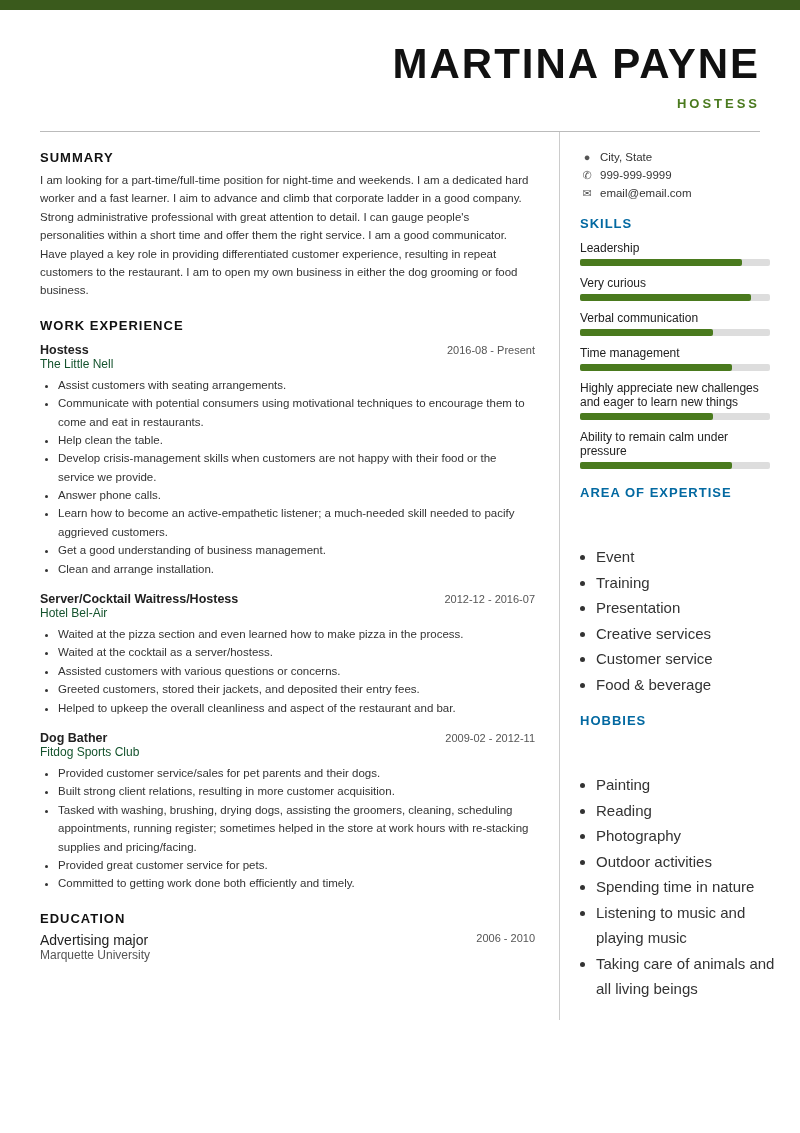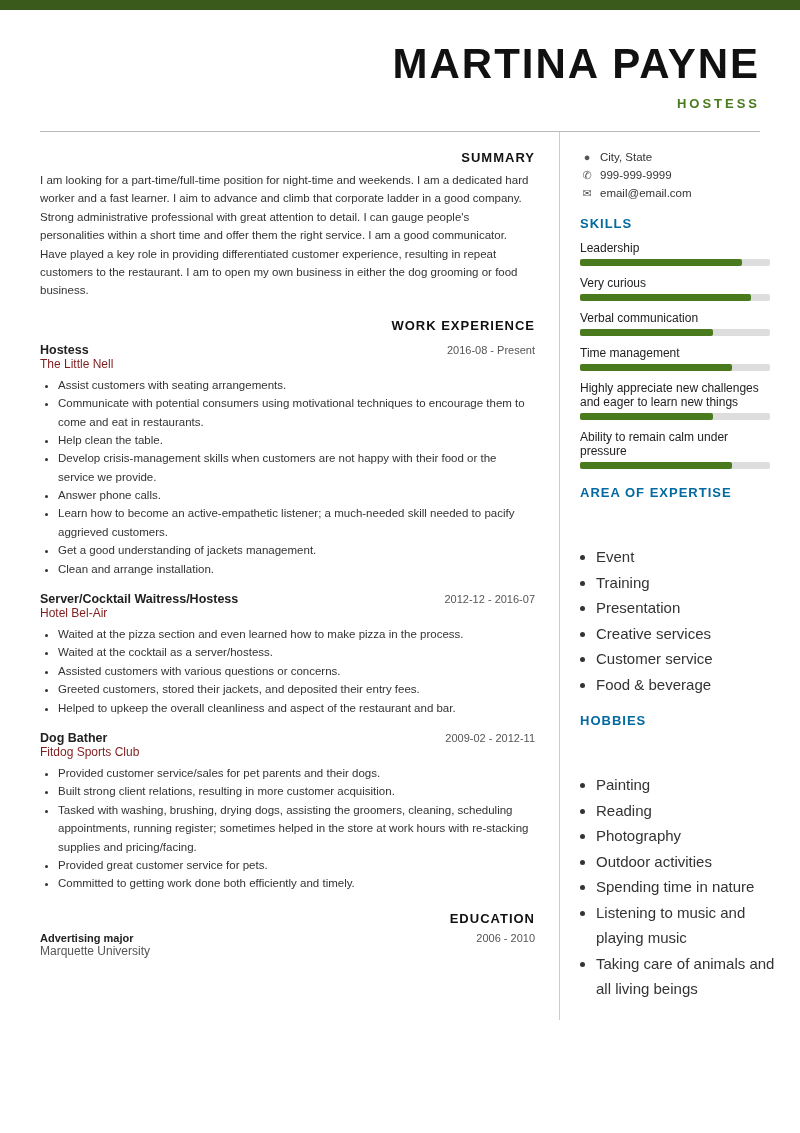--- a/index.html
+++ b/index.html
@@ -53,21 +53,20 @@
       padding: 18px 24px 18px 20px;
     }
     .section-title {
       font-size: 13px;
       font-weight: 800;
       letter-spacing: 1px;
       text-transform: uppercase;
       color: #111;
       margin-bottom: 6px;
       margin-top: 18px;
-      text-align: right;
     }
     .section-title:first-child { margin-top: 0; }
     .summary-text {
       font-size: 11.5px;
       line-height: 1.6;
       color: #333;
     }
     .work-entry { margin-bottom: 14px; }
     .work-header {
       display: flex;
@@ -80,36 +79,36 @@
       font-weight: 700;
       color: #222;
     }
     .work-date {
       font-size: 11px;
       color: #555;
       white-space: nowrap;
     }
     .work-company {
       font-size: 12px;
-      color: #7f1d1d;
+      color: #14532d;
       margin-bottom: 5px;
     }
     .work-bullets {
       list-style: disc;
       padding-left: 18px;
       font-size: 11.5px;
       color: #333;
       line-height: 1.6;
     }
     .edu-header {
       display: flex;
       justify-content: space-between;
       margin-top: 6px;
     }
-    .edu-title { font-size: 11px; font-weight: 700; }
+    .edu-title { font-size: 14px; font-weight: 400; }
     .edu-date { font-size: 11px; color: #555; }
     .edu-school { font-size: 12px; color: #555; }
 
     
     .contact-item {
       display: flex;
       align-items: center;
       font-size: 11.5px;
       color: #333;
       margin-bottom: 4px;
@@ -188,21 +187,21 @@
         <span class="work-date">2016-08 - Present</span>
       </div>
       <div class="work-company">The Little Nell</div>
       <ul class="work-bullets">
         <li>Assist customers with seating arrangements.</li>
         <li>Communicate with potential consumers using motivational techniques to encourage them to come and eat in restaurants.</li>
         <li>Help clean the table.</li>
         <li>Develop crisis-management skills when customers are not happy with their food or the service we provide.</li>
         <li>Answer phone calls.</li>
         <li>Learn how to become an active-empathetic listener; a much-needed skill needed to pacify aggrieved customers.</li>
-        <li>Get a good understanding of jackets management.</li>
+        <li>Get a good understanding of business management.</li>
         <li>Clean and arrange installation.</li>
       </ul>
     </div>
 
     <div class="work-entry">
       <div class="work-header">
         <span class="work-title">Server/Cocktail Waitress/Hostess</span>
         <span class="work-date">2012-12 - 2016-07</span>
       </div>
       <div class="work-company">Hotel Bel-Air</div>

